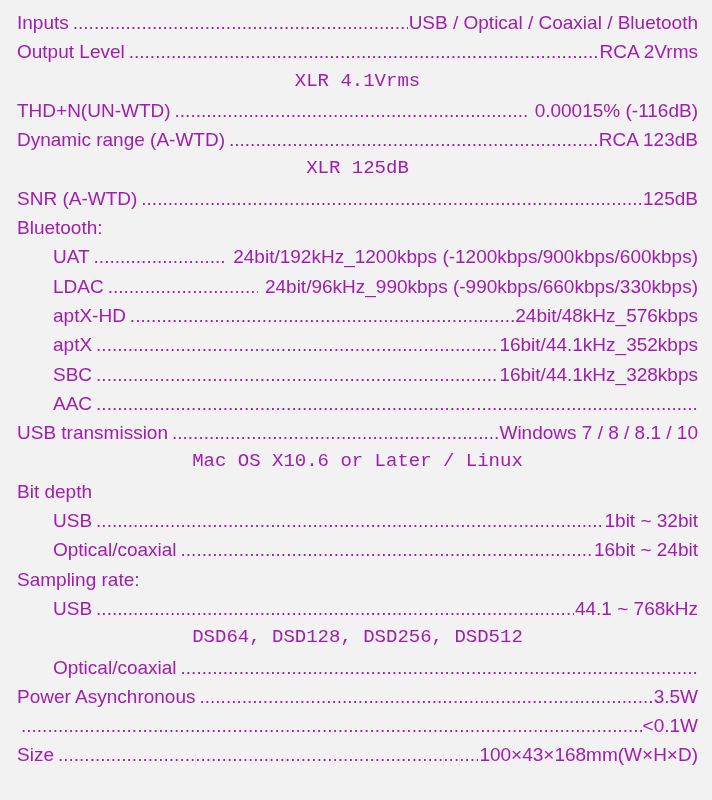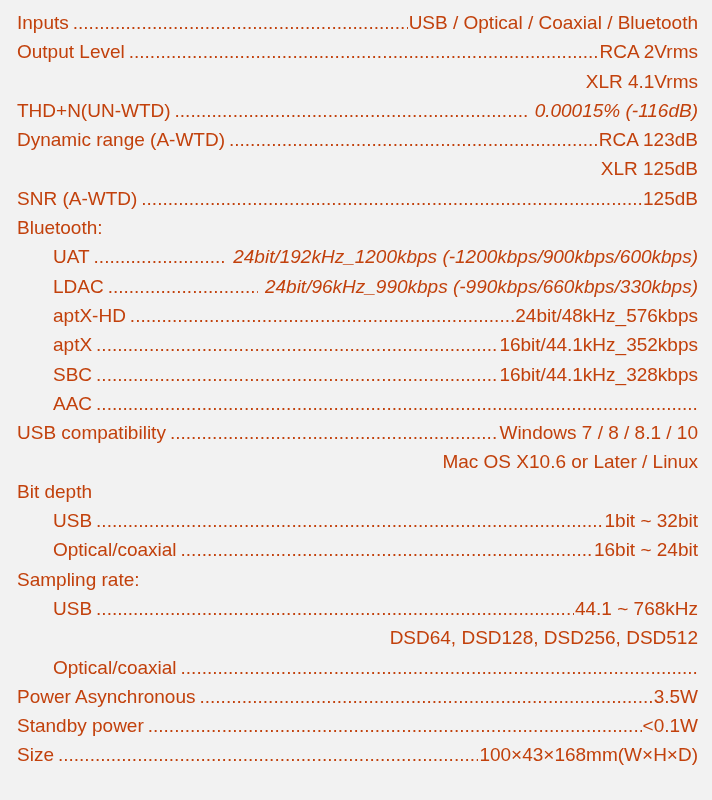--- a/index.html
+++ b/index.html
@@ -15,45 +15,45 @@
   .sheet {
     box-sizing: border-box;
     width: 712px;
     height: 751px;
     padding: 8px 14px 0 17px;
     display: flex;
     flex-direction: column;
     font-family: "Liberation Sans", sans-serif;
     font-size: 19px;
     font-weight: 400;
-    color: #c2410c;
+    color: #a21caf;
   }
   .row {
     flex: 0 0 29.3px;
     height: 29.3px;
     line-height: 29.3px;
     display: flex;
     align-items: baseline;
     overflow: hidden;
     white-space: nowrap;
   }
   .row.indent { padding-left: 36px; }
-  .row.cont { justify-content: flex-end; }
+  .row.cont { justify-content: center; font-family: Liberation Mono, monospace; }
   .label { flex: 0 0 auto; white-space: nowrap; }
   .dots {
     flex: 1 1 auto;
     min-width: 0;
     overflow: hidden;
     white-space: nowrap;
     margin: 0 1px 0 4px;
   }
   .dots::after {
     content: "................................................................................................................................................................................................................";
   }
-  .row.gap .value { margin-left: 6px; font-style: italic; }
+  .row.gap .value { margin-left: 6px; }
   .value { flex: 0 0 auto; white-space: nowrap; }
 </style>
 </head>
 <body>
 
 <div class="sheet">
 
   <div class="row">
     <span class="label">Inputs</span>
     <span class="dots"></span>
@@ -126,21 +126,21 @@
     <span class="value">16bit/44.1kHz_328kbps</span>
   </div>
 
   <div class="row indent">
     <span class="label">AAC</span>
     <span class="dots"></span>
   </div>
 
 
   <div class="row">
-    <span class="label">USB compatibility</span>
+    <span class="label">USB transmission</span>
     <span class="dots"></span>
     <span class="value">Windows 7 / 8 / 8.1 / 10</span>
   </div>
 
   <div class="row cont">
     <span class="value">Mac OS X10.6 or Later / Linux</span>
   </div>
 
   <div class="row">
     <span class="label">Bit depth</span>
@@ -177,21 +177,20 @@
     <span class="dots"></span>
   </div>
 
   <div class="row">
     <span class="label">Power Asynchronous</span>
     <span class="dots"></span>
     <span class="value">3.5W</span>
   </div>
 
   <div class="row">
-    <span class="label">Standby power</span>
     <span class="dots"></span>
     <span class="value">&lt;0.1W</span>
   </div>
 
   <div class="row">
     <span class="label">Size</span>
     <span class="dots"></span>
     <span class="value">100×43×168mm(W×H×D)</span>
   </div>
 

